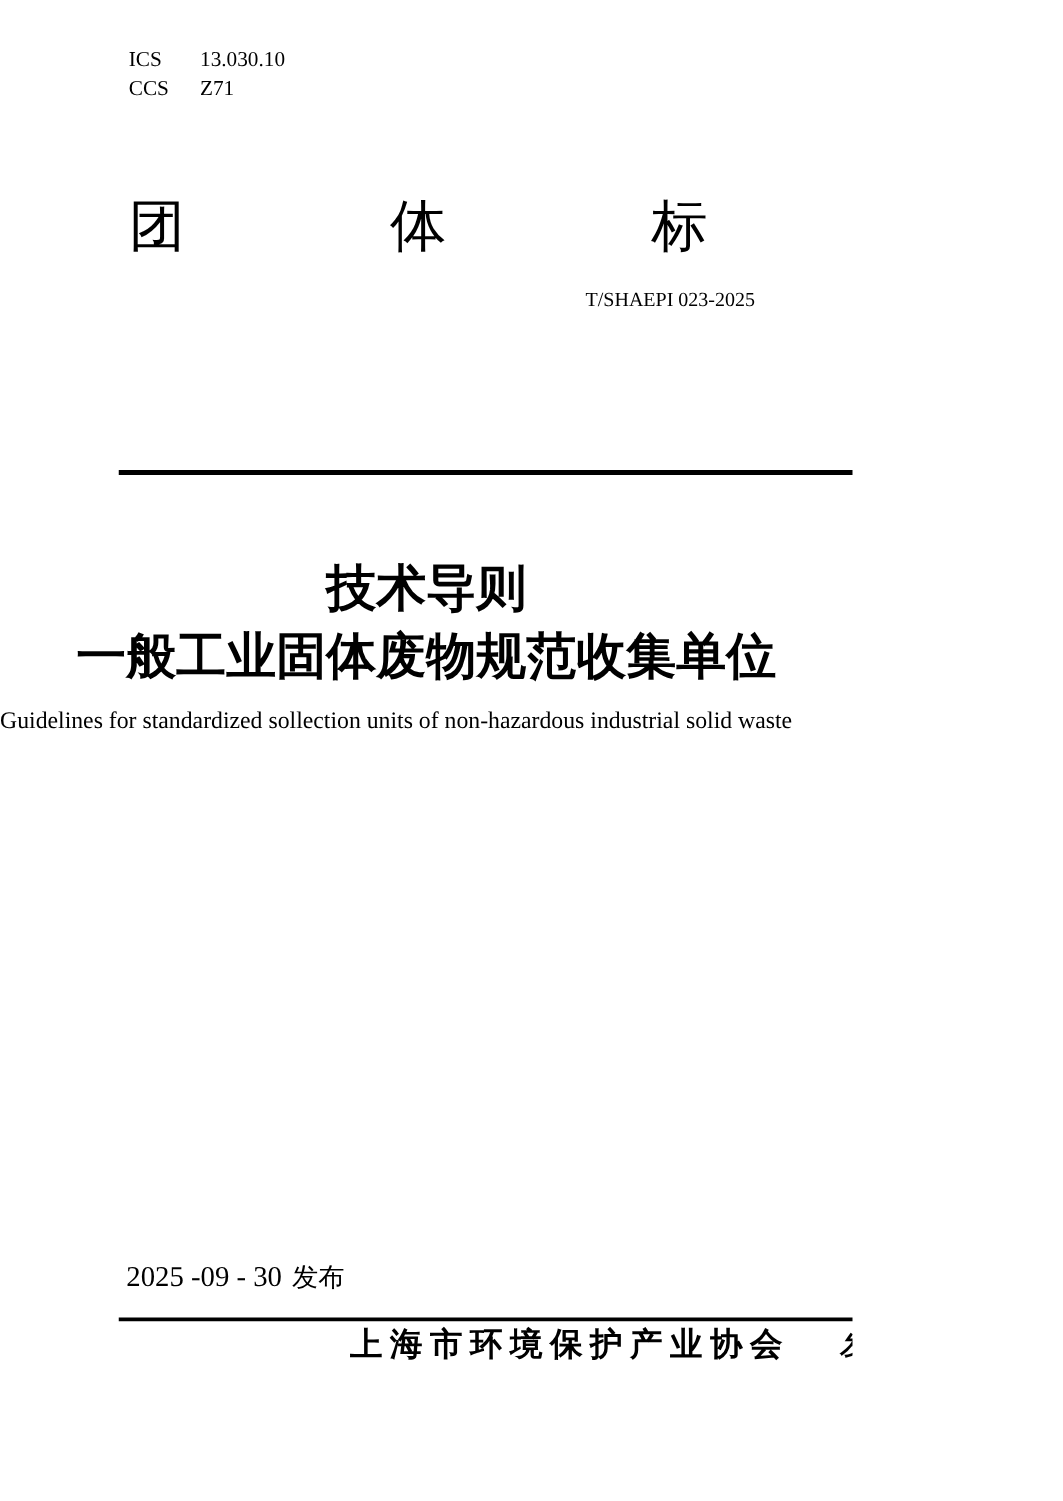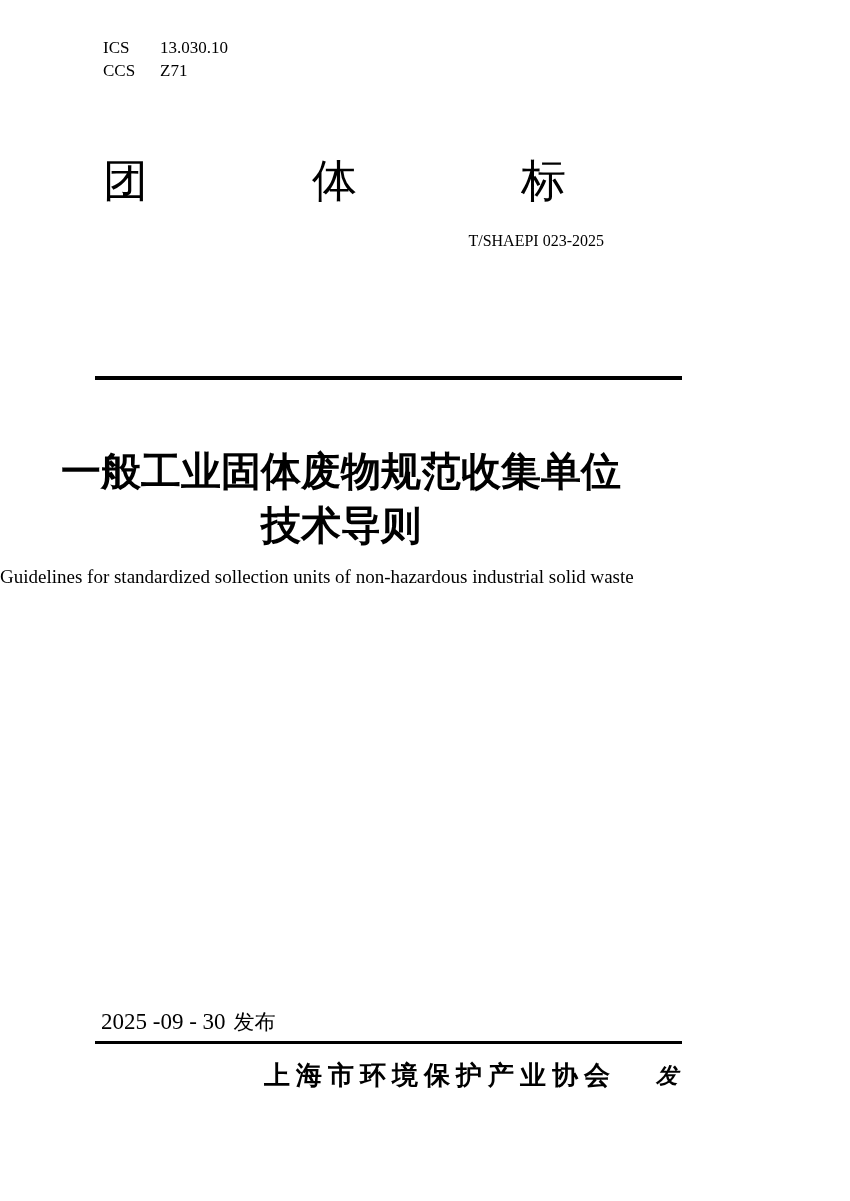--- a/index.html
+++ b/index.html
@@ -91,38 +91,38 @@
   
   .date-row {
     position: absolute;
     left: 95px;
     top: 1008px;
     width: 697px;
     display: flex;
     justify-content: space-between;
     align-items: baseline;
     border-bottom: 3px solid #000000;
-    padding-bottom: 5px;
+    padding-bottom: 18px;
   }
   .date-num {
     font-family: "Liberation Serif", serif;
     font-size: 23px;
   }
   .date-cn {
     font-family: "Liberation Sans", sans-serif;
     font-weight: 500;
     font-size: 21px;
     margin-left: 4px;
   }
   .date-left { padding-left: 6px; }
 
   
   .publisher-row {
     position: absolute;
-    left: 264px;
+    left: 280px;
     top: 1058px;
     display: flex;
     align-items: center;
     justify-content: center;
   }
   .publisher {
     font-family: "Liberation Sans", sans-serif;
     font-weight: 700;
     font-size: 26px;
     letter-spacing: 6px;
@@ -159,22 +159,22 @@
     <span>体</span>
     <span>标</span>
     <span>准</span>
   </div>
 
   <div class="std-number">T/SHAEPI 023-2025</div>
 
   <div class="top-rule"></div>
 
   <h1 class="title-cn">
+    <span>技术导则</span>
     <span>一般工业固体废物规范收集单位</span>
-    <span>技术导则</span>
   </h1>
 
   <div class="title-en">Guidelines for standardized sollection units of non-hazardous industrial solid waste</div>
 
   <div class="date-row">
     <div class="date-left">
       <span class="date-num">2025 -09 - 30</span>
       <span class="date-cn">发布</span>
     </div>
   </div>

